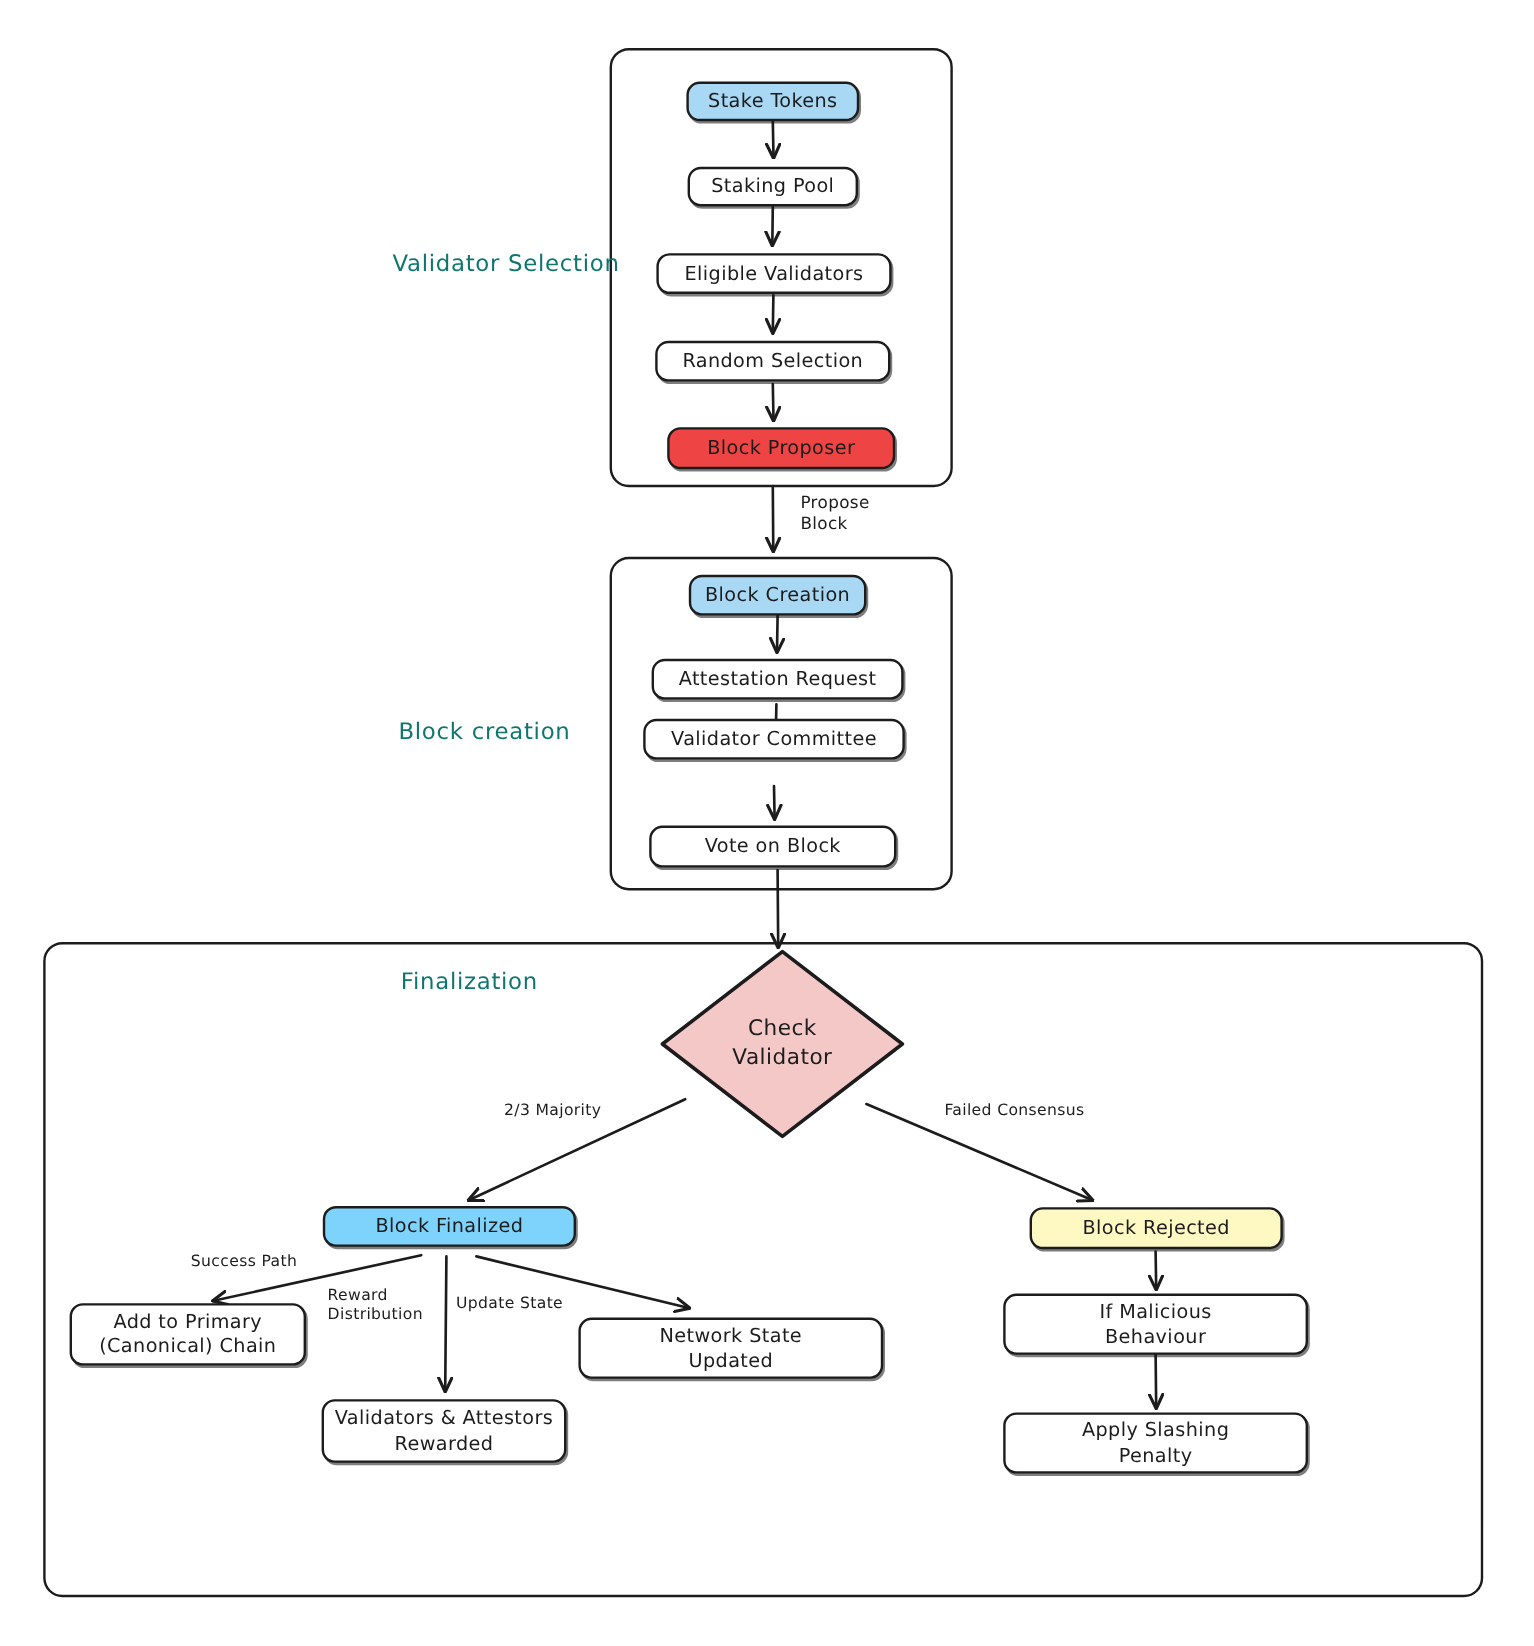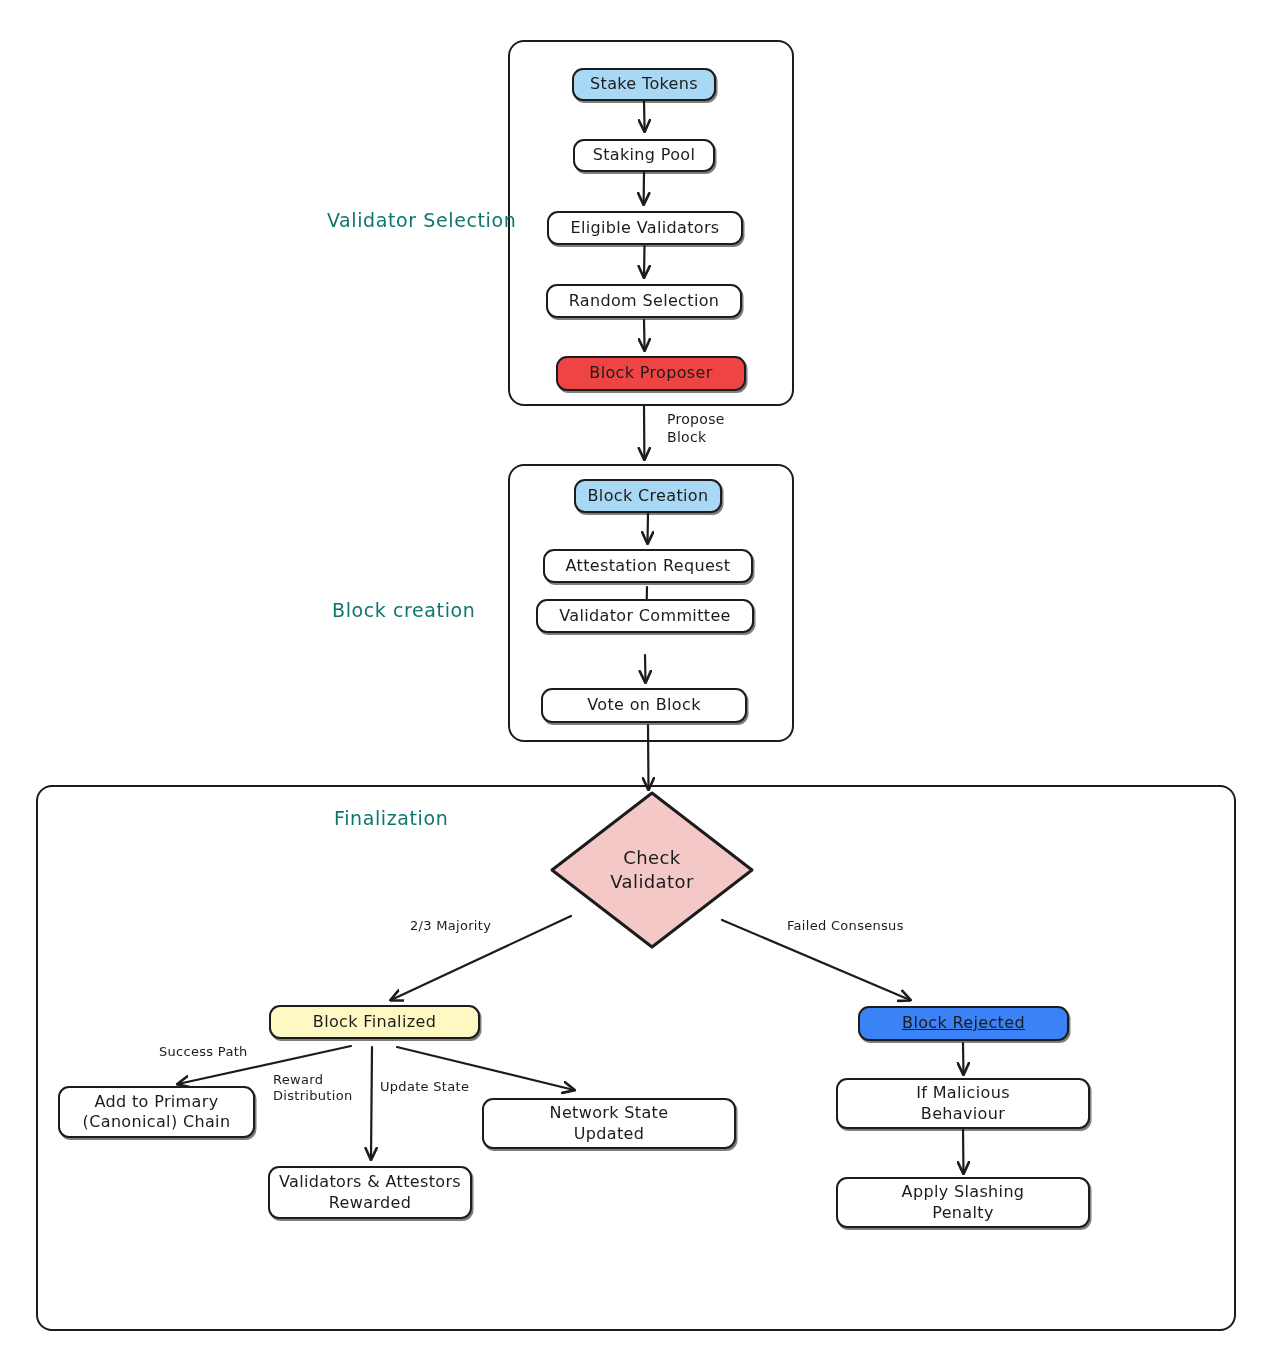--- a/index.html
+++ b/index.html
@@ -51,22 +51,22 @@
     justify-content: center;
     text-align: center;
     color: #1c1c1c;
     font-size: 16px;
     line-height: 1.28;
     letter-spacing: 0.35px;
     box-shadow: 1.5px 2px 0 rgba(20,20,20,0.55);
   }
   .node.blue   { background: #a8d8f4; }
   .node.yellow { background: #ef4444; }
-  .node.green  { background: #fef9c3; }
-  .node.pink   { background: #3b82f6; text-decoration: underline; }
+  .node.green  { background: #7dd3fc; }
+  .node.pink   { background: #fef9c3; }
   .node .lbl { display: block; padding: 0 8px; }
 
   
   .diamond-wrap {
     position: absolute;
   }
   .diamond-text {
     position: absolute;
     width: 100%;
     top: 50%;
@@ -179,21 +179,21 @@
   <div class="diamond-wrap" style="left:548px; top:789px; width:208px; height:162px;">
     <svg width="208" height="162" viewBox="0 0 208 162" style="position:absolute; left:0; top:0;">
       <path d="M 104 4 L 204 81 L 104 158 L 4 81 Z" fill="#f5c8c8" stroke="#1c1c1c" stroke-width="3" stroke-linejoin="round"></path>
     </svg>
     <div class="diamond-text">
       <div>Check</div>
       <div>Validator</div>
     </div>
   </div>
 
-  <div class="edge-label sm" style="left:410px; top:918px;text-align:center;">2/3 Majority</div>
+  <div class="edge-label sm" style="left:420px; top:918px;text-align:center;">2/3 Majority</div>
 
   <div class="edge-label sm" style="left:787px; top:918px;">Failed Consensus</div>
 
   <div class="node green" style="left:269px; top:1005px; width:211px; height:34px;">
     <span class="lbl">Block Finalized</span>
   </div>
 
   <div class="edge-label sm" style="left:159px; top:1044px;">Success Path</div>
 
   <div class="edge-label sm" style="left:273px; top:1072px;">Reward

